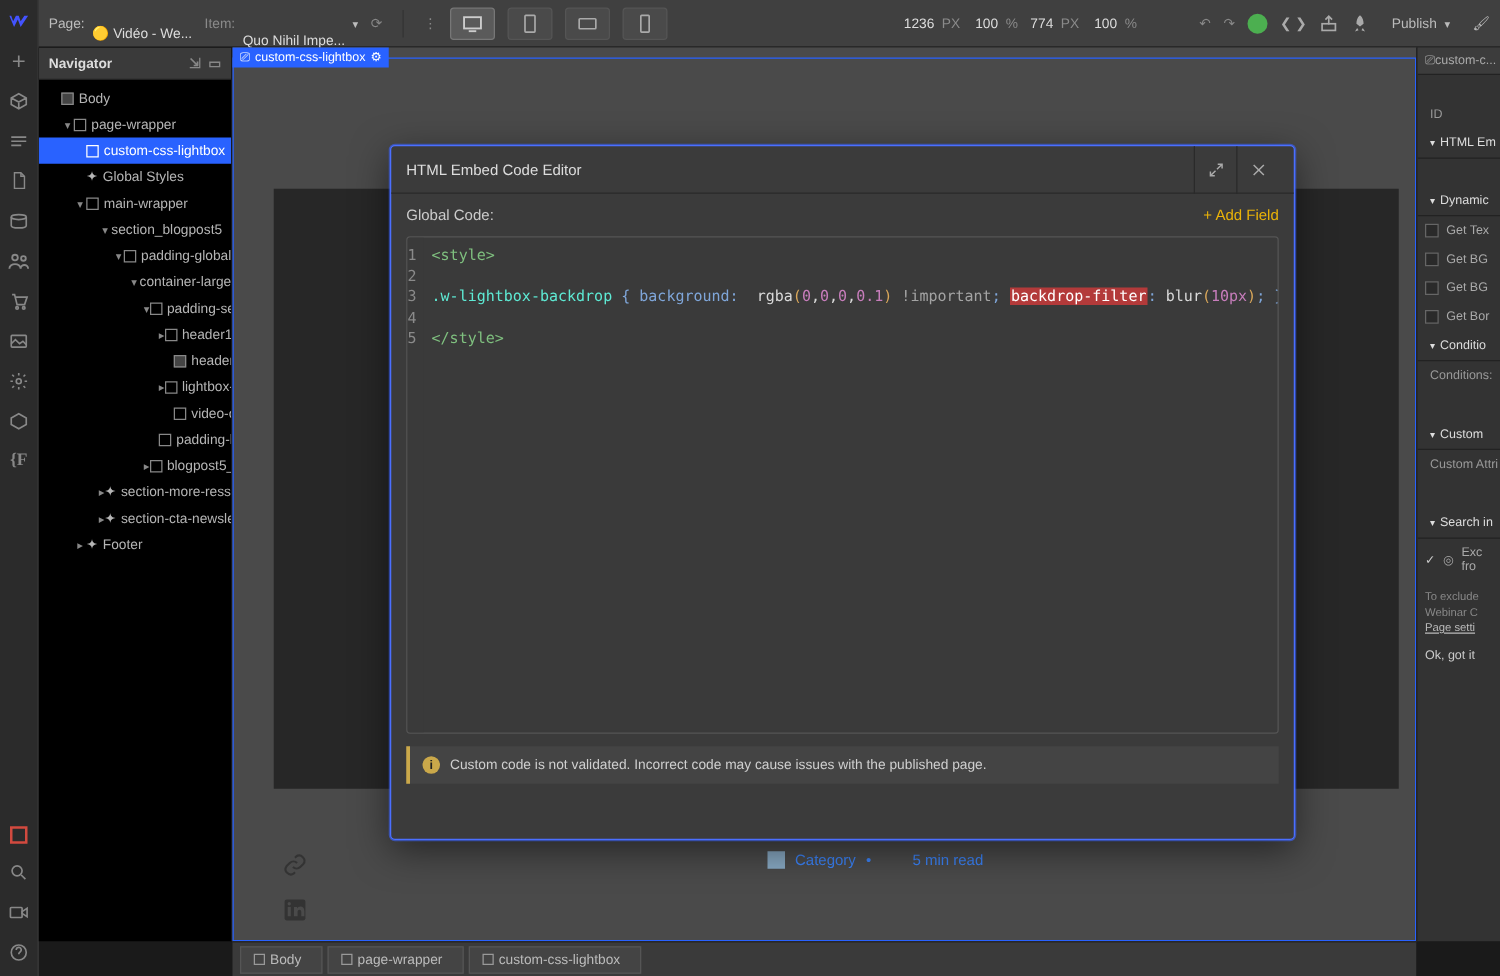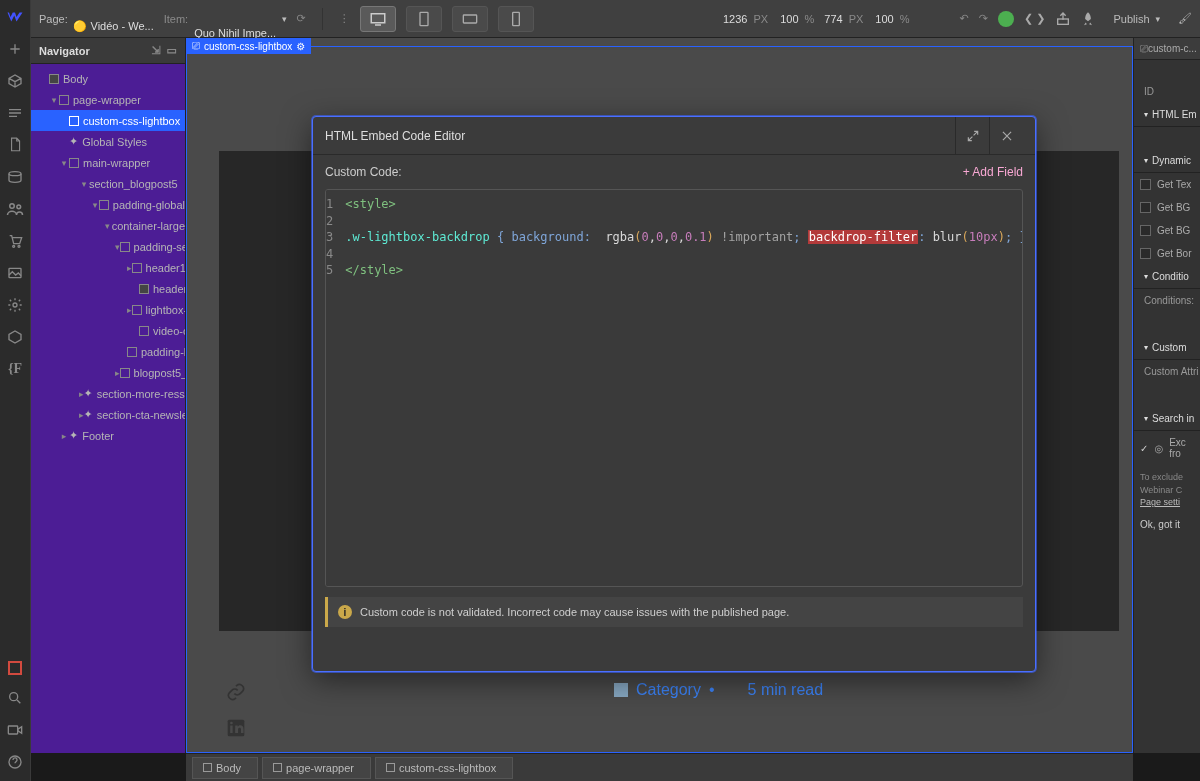--- a/index.html
+++ b/index.html
@@ -53,21 +53,21 @@
   .topbar .circle{width:16px;height:16px;border-radius:50%;display:inline-block;}
   .topbar .green{background:#4caf50;}
   .topbar .publish-btn{display:flex;align-items:center;gap:6px;padding:4px 8px;color:#bbb;}
   .topbar .paint{color:#bbb;}
 
   
   .navigator {
     position:absolute;
     left:31px; top:38px; bottom:28px;
     width:155px;
-    background:#4c1d95;
+    background:#000000;
     border-right:1px solid #222;
     color:#bbb;
     font-size:11px;
     overflow:hidden;
   }
   .nav-header{height:26px;display:flex;align-items:center;justify-content:space-between;padding:0 8px;background:#3a3a3a;border-bottom:1px solid #222;font-weight:bold;color:#ddd;}
   .nav-header .hicons{display:flex;gap:6px;color:#888;}
   .nav-tree{padding:4px 0;}
   .tree-row{height:21px;display:flex;align-items:center;white-space:nowrap;overflow:hidden;color:#b5b5b5;}
   .tree-row .caret{width:10px;display:inline-flex;justify-content:center;color:#888;font-size:9px;}
@@ -88,21 +88,21 @@
     position:absolute;left:0;top:0;
     background:#2962ff;color:#fff;font-size:10px;
     padding:2px 6px;display:flex;align-items:center;gap:4px;
   }
   .element-tag .gear{font-size:10px;}
   .frame-outline{
     position:absolute;left:0;top:8px;right:0;bottom:0;
     border:1px solid #2962ff;
   }
   .dark-box{position:absolute;left:33px;top:113px;width:900px;height:480px;background:#272727;}
-  .article-meta{position:absolute;left:428px;top:643px;display:flex;align-items:center;gap:8px;font-size:16px;}
+  .article-meta{position:absolute;left:428px;top:643px;display:flex;align-items:center;gap:8px;font-size:12px;}
   .cat-swatch{width:14px;height:14px;background:#87a8c2;}
   .cat-link{color:#3b82f6;}
   .dot{color:#3b82f6;}
   .read{color:#3b82f6;margin-left:25px;}
   .blog-title{position:absolute;left:425px;top:675px;font-size:40px;color:#222;font-family:Georgia,serif;white-space:nowrap;}
   .share-icons{position:absolute;left:40px;top:644px;display:flex;flex-direction:column;gap:16px;color:#333;}
   .share-icons .si{width:20px;height:20px;}
 
   
   .rightpanel{
@@ -131,21 +131,21 @@
     position:absolute;left:312px;top:116px;width:724px;height:556px;
     background:#3b3b3b;border:1px solid #4b6fff;border-radius:4px;
     box-shadow:0 0 0 1px rgba(60,100,255,0.6),0 8px 30px rgba(0,0,0,0.5);
     display:flex;flex-direction:column;color:#ccc;font-size:12px;
   }
   .modal-header{height:38px;display:flex;align-items:center;padding:0 12px;border-bottom:1px solid #2a2a2a;}
   .modal-title{color:#ddd;font-size:12px;}
   .modal-header .mh-spacer{flex:1;}
   .modal-header .mh-btn{width:34px;height:38px;display:flex;align-items:center;justify-content:center;color:#aaa;border-left:1px solid #2a2a2a;}
   .modal-sub{height:34px;display:flex;align-items:center;justify-content:space-between;padding:0 12px;}
-  .add-field{color:#f9a8d4;}
+  .add-field{color:#eab308;}
   .code-area{
     margin:0 12px;flex:0 0 398px;border:1px solid #555;border-radius:3px;
     background:#3a3a3a;display:flex;font-family: Menlo, Consolas, monospace;font-size:12px;line-height:16.5px;
     overflow:hidden;
   }
   .gutter{width:28px;background:#3a3a3a;color:#8a8a8a;text-align:right;padding:6px 6px 0 0;}
   .code-body{flex:1;padding:6px 8px 0 6px;white-space:pre;color:#d9d9d9;}
   .tok-tag{color:#7fc07f;}
   .tok-sel{color:#5eead4;}
   .tok-prop{color:#7fa6d9;}
@@ -542,21 +542,21 @@
           <path d="M4 14v6h6M20 10V4h-6M4 20l7-7M20 4l-7 7"></path>
         </svg>
       </div>
     <div class="mh-btn">
         <svg width="14" height="14" viewBox="0 0 24 24" fill="none" stroke="#aaa" stroke-width="2">
           <path d="M5 5l14 14M19 5L5 19"></path>
         </svg>
       </div>
   </div>
   <div class="modal-sub">
-    <span>Custom Code:</span>
+    <span>Global Code:</span>
     <span class="add-field">+ Add Field</span>
   </div>
   <div class="code-area">
     <div class="gutter">
       <div>1</div>
       <div>2</div>
       <div>3</div>
       <div>4</div>
       <div>5</div>
     </div>

